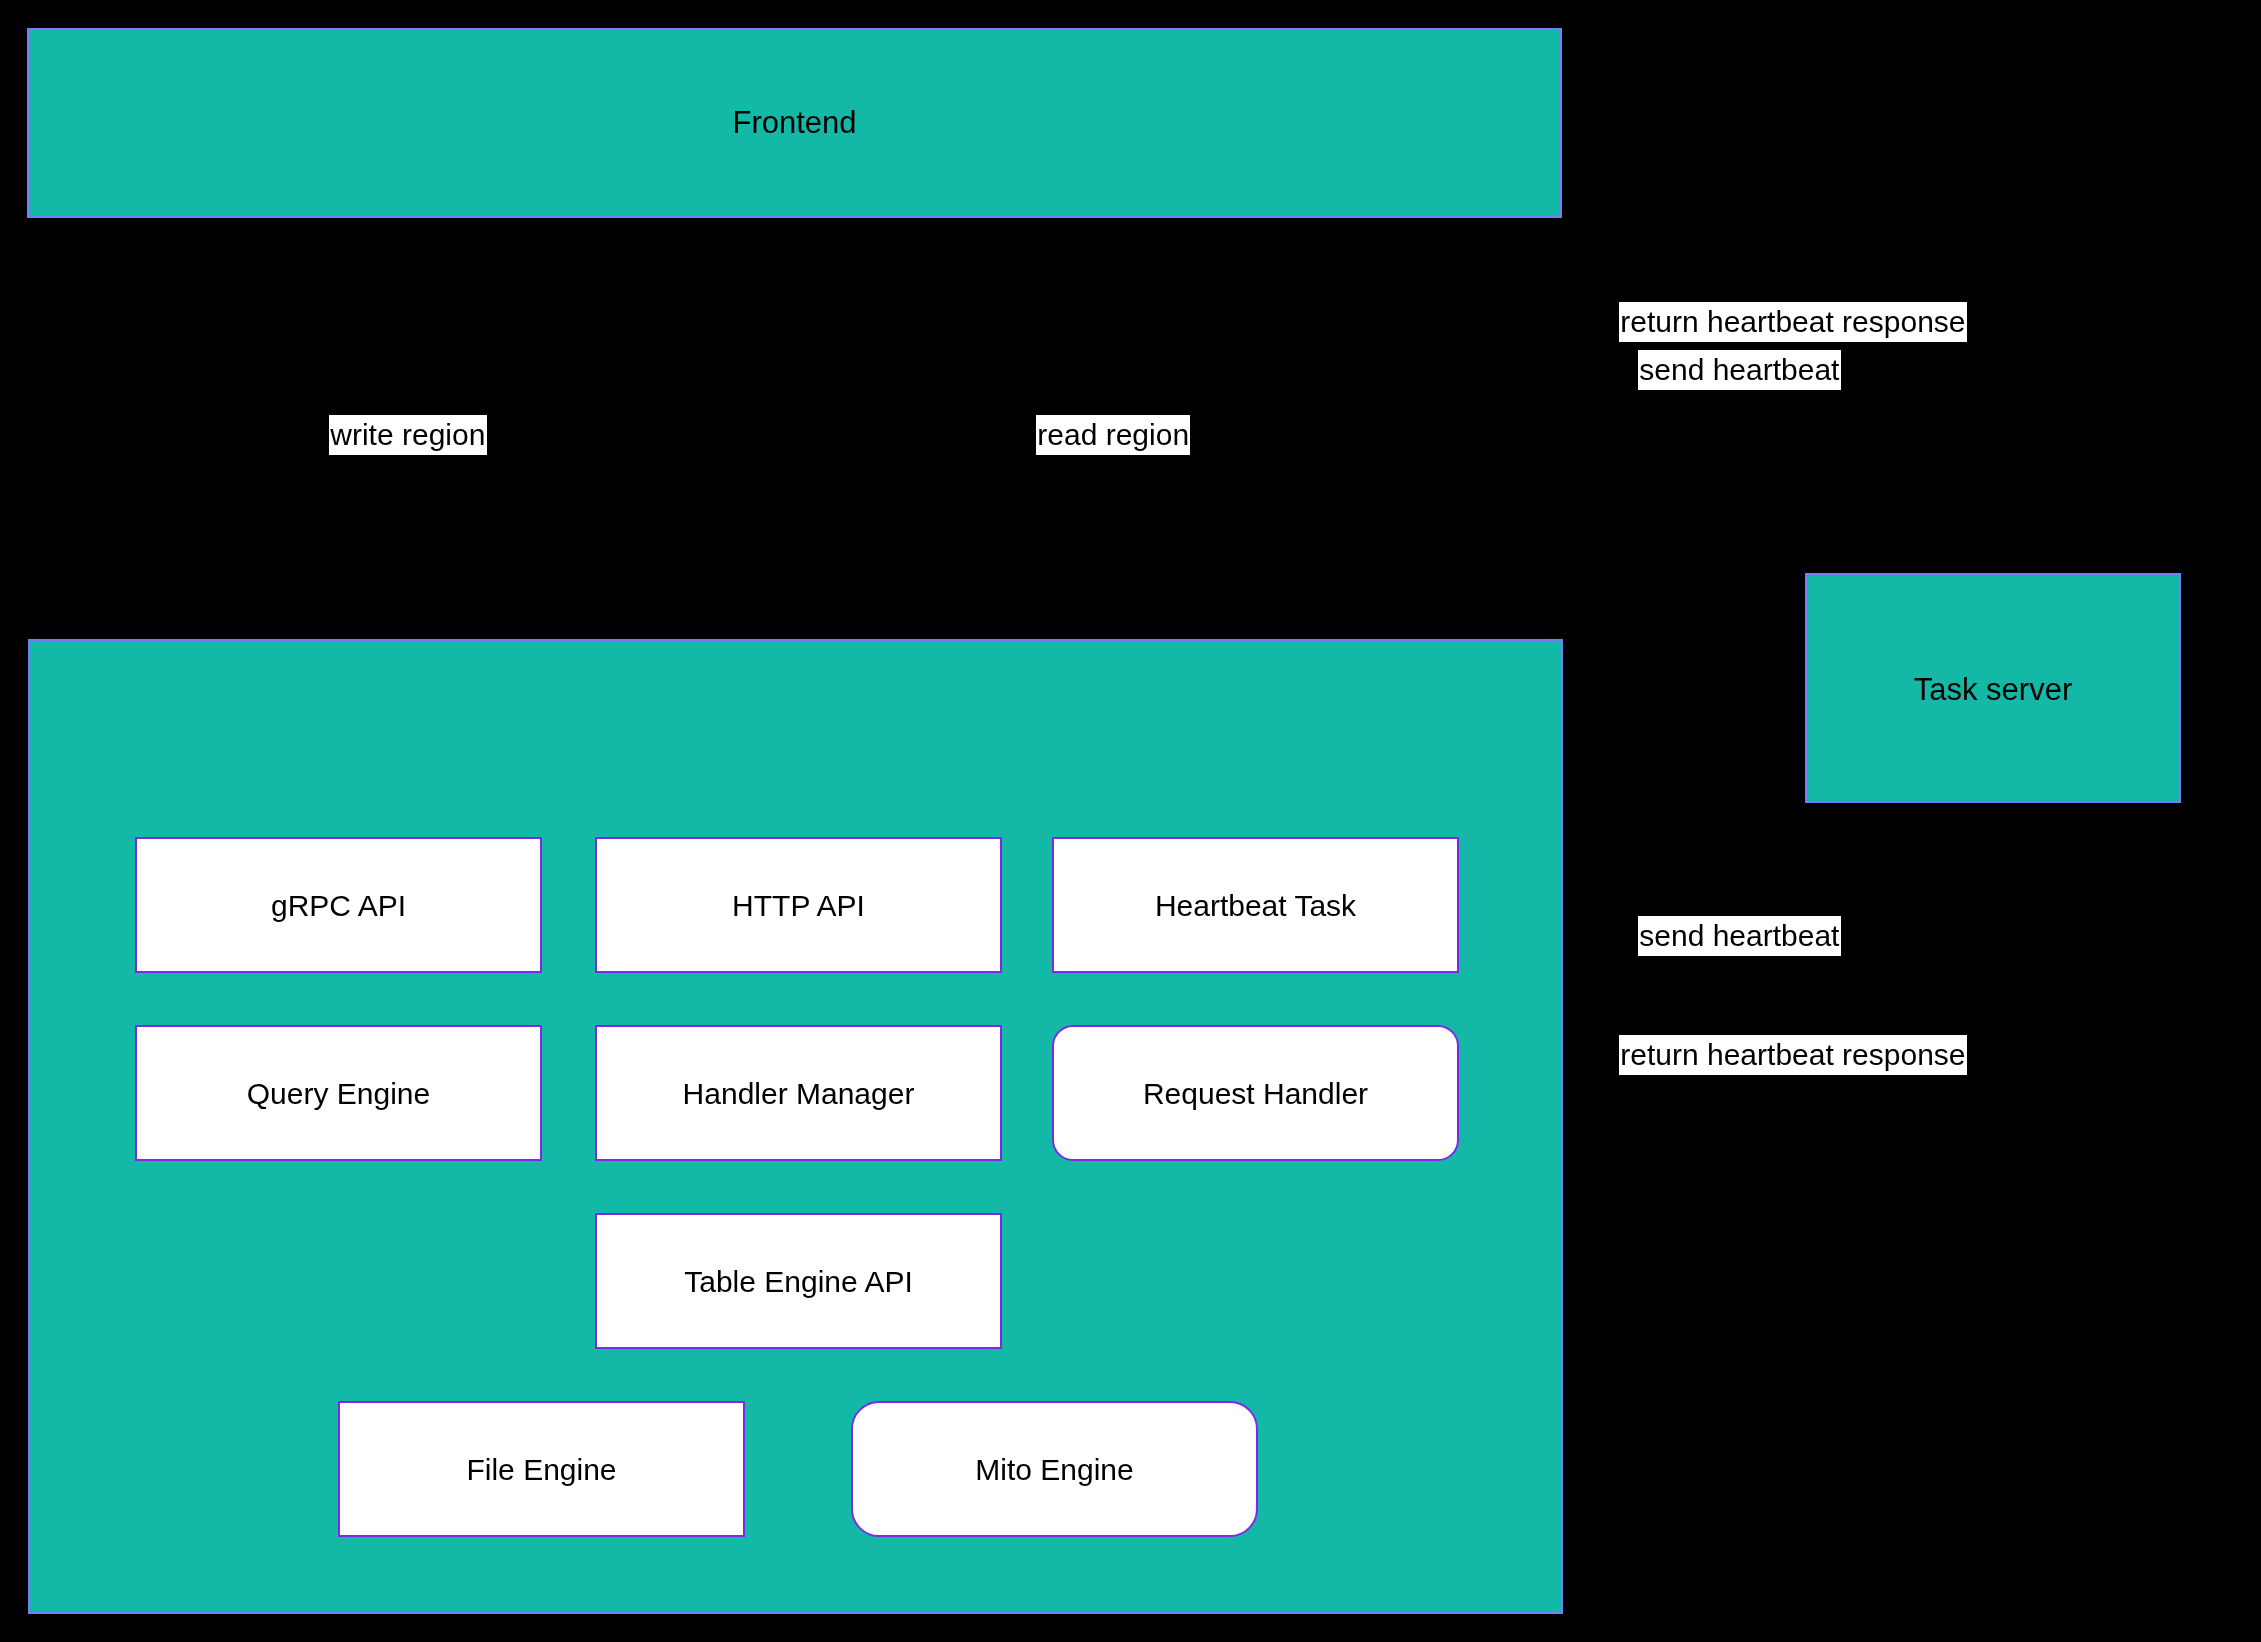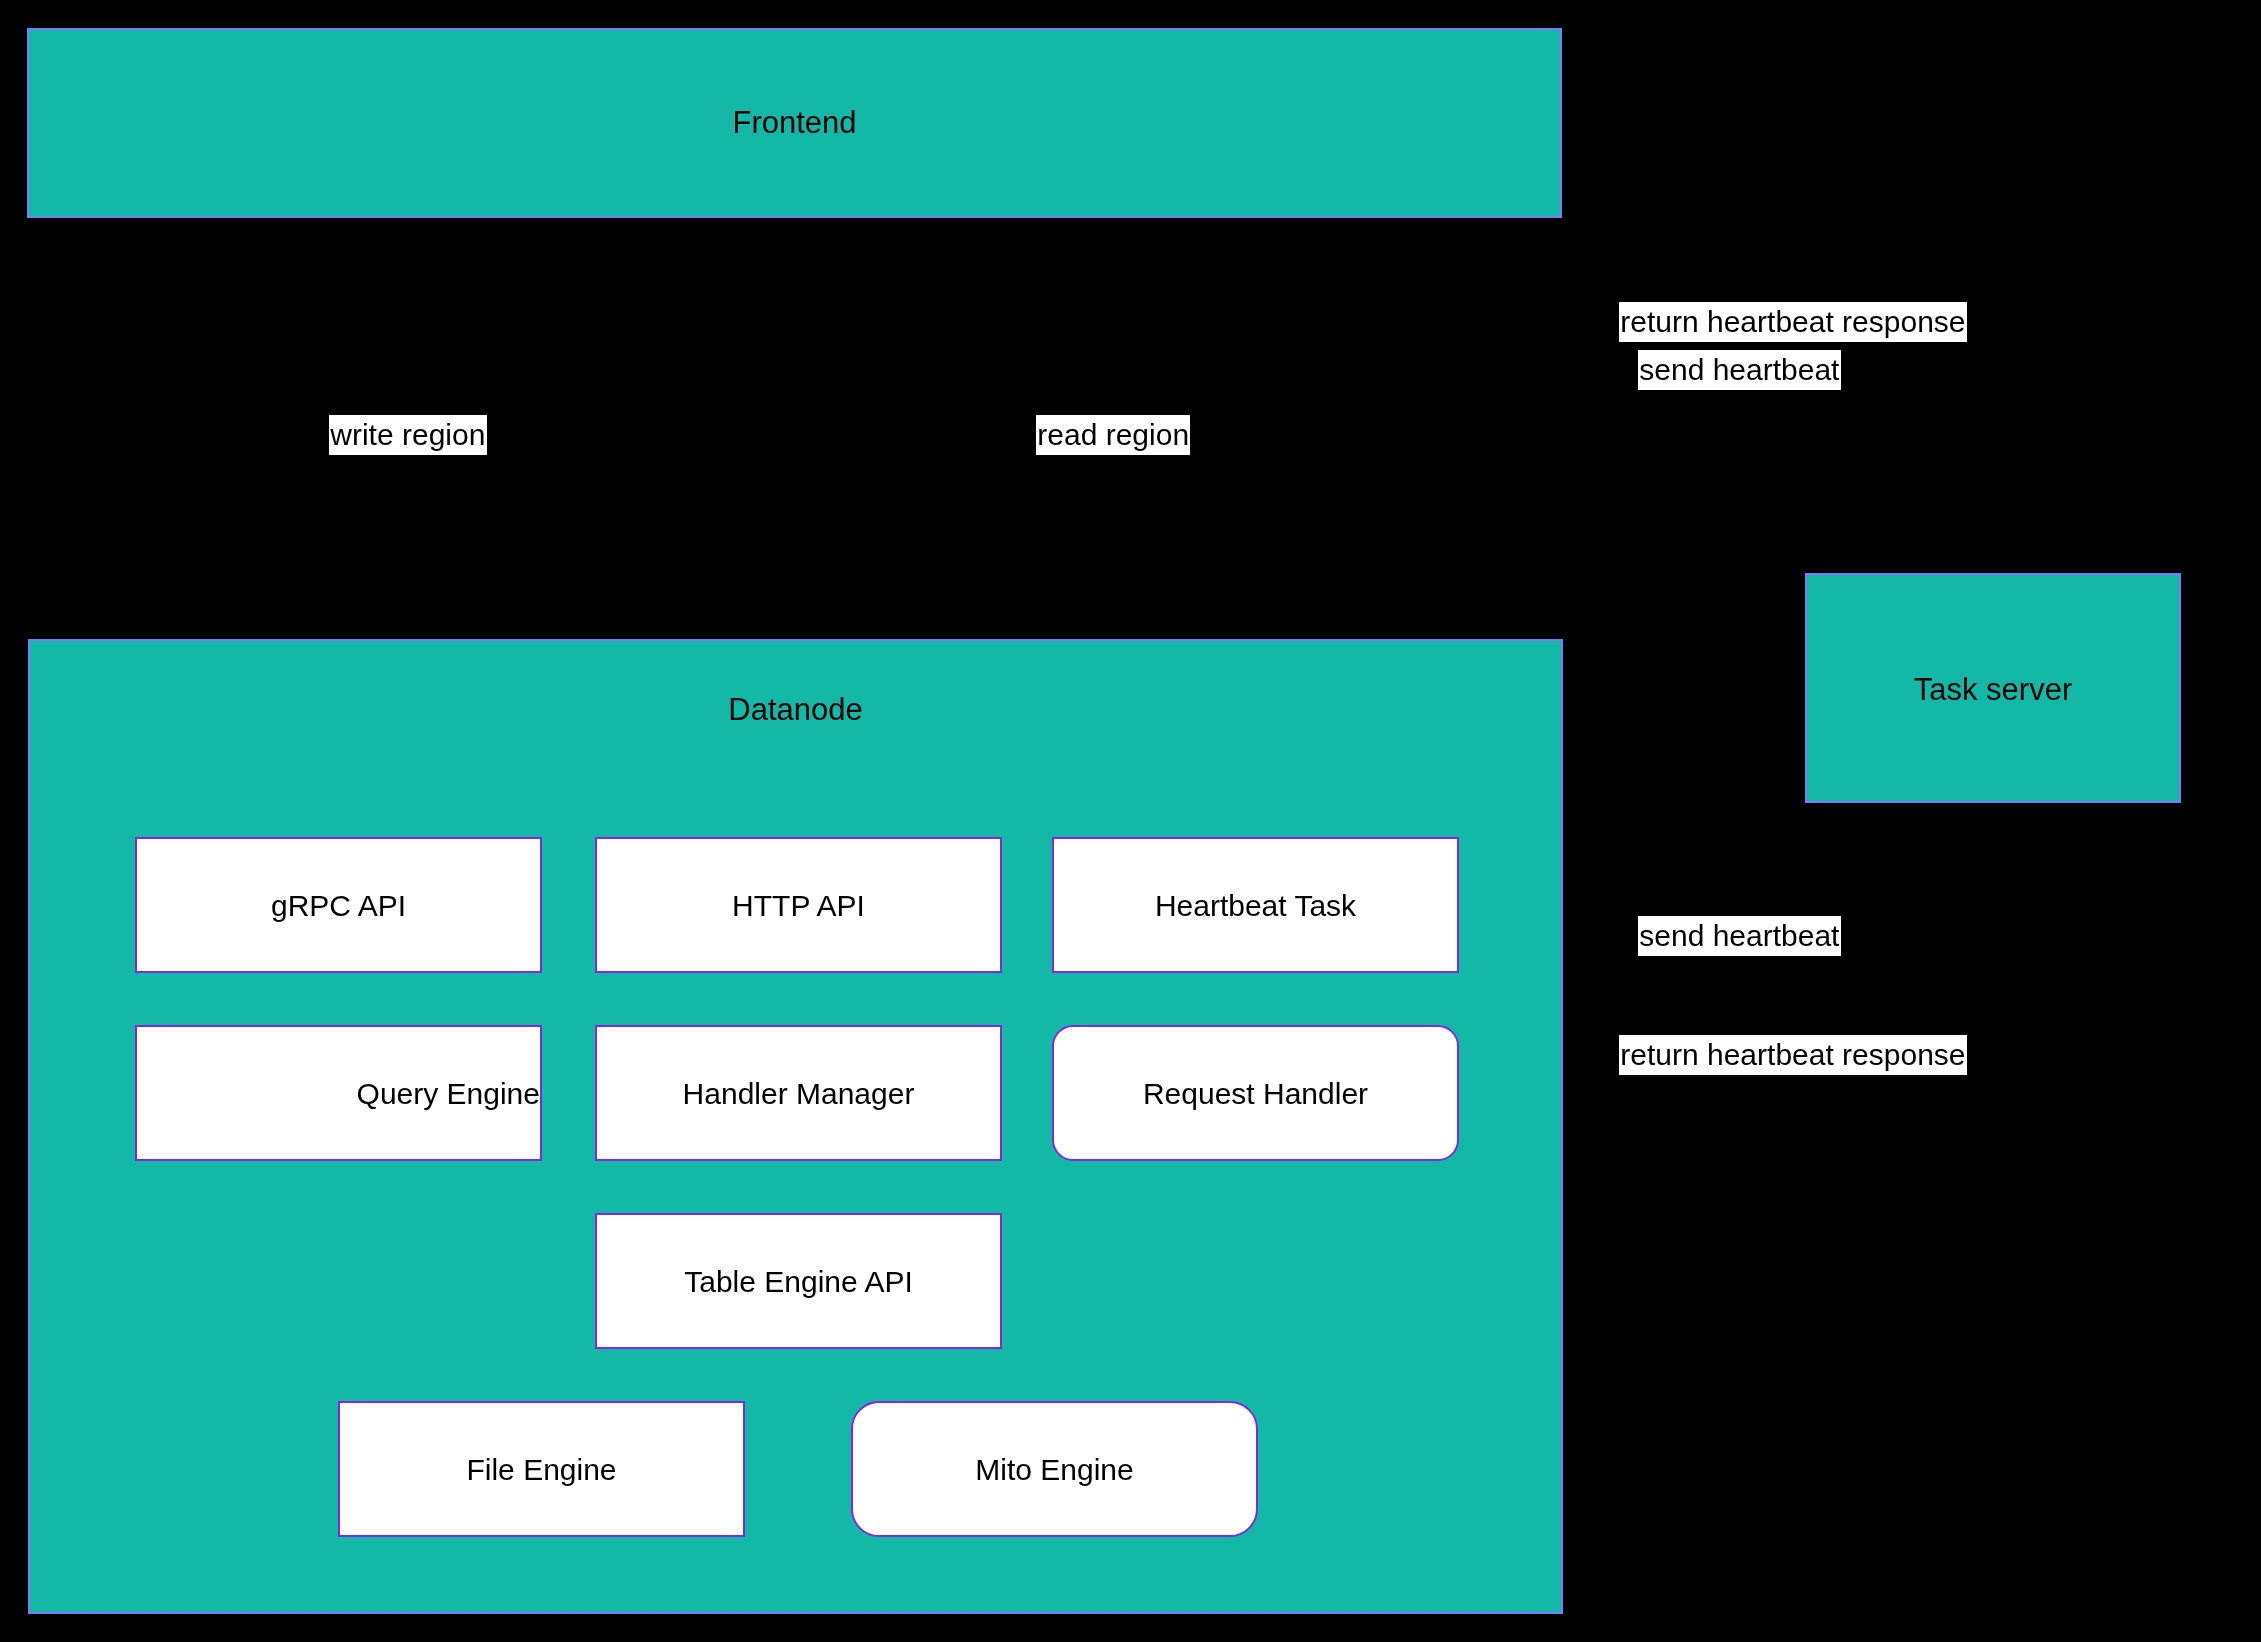--- a/index.html
+++ b/index.html
@@ -98,33 +98,32 @@
 
   <div class="outer-node" style="left:27px; top:28px; width:1535px; height:190px;">
     <span class="node-label" style="top:76px;">Frontend</span>
   </div>
 
   <div class="outer-node" style="left:1805px; top:573px; width:376px; height:230px;">
     <span class="node-label" style="top:98px;">Task server</span>
   </div>
 
   <div class="outer-node" style="left:28px; top:639px; width:1535px; height:975px;">
-    <span class="node-label" style="top:52px;">Datanode</span>
 
     <div class="inner-node" style="left:105px; top:196px; width:407px; height:136px;">
       <span class="node-label">gRPC API</span>
     </div>
     <div class="inner-node" style="left:565px; top:196px; width:407px; height:136px;">
       <span class="node-label">HTTP API</span>
     </div>
     <div class="inner-node" style="left:1022px; top:196px; width:407px; height:136px;">
       <span class="node-label">Heartbeat Task</span>
     </div>
 
-    <div class="inner-node" style="left:105px; top:384px; width:407px; height:136px;justify-content:flex-end;">
+    <div class="inner-node" style="left:105px; top:384px; width:407px; height:136px;">
       <span class="node-label">Query Engine</span>
     </div>
     <div class="inner-node" style="left:565px; top:384px; width:407px; height:136px;">
       <span class="node-label">Handler Manager</span>
     </div>
     <div class="inner-node" style="left:1022px; top:384px; width:407px; height:136px;border-radius:21px;">
       <span class="node-label">Request Handler</span>
     </div>
 
     <div class="inner-node" style="left:565px; top:572px; width:407px; height:136px;">

